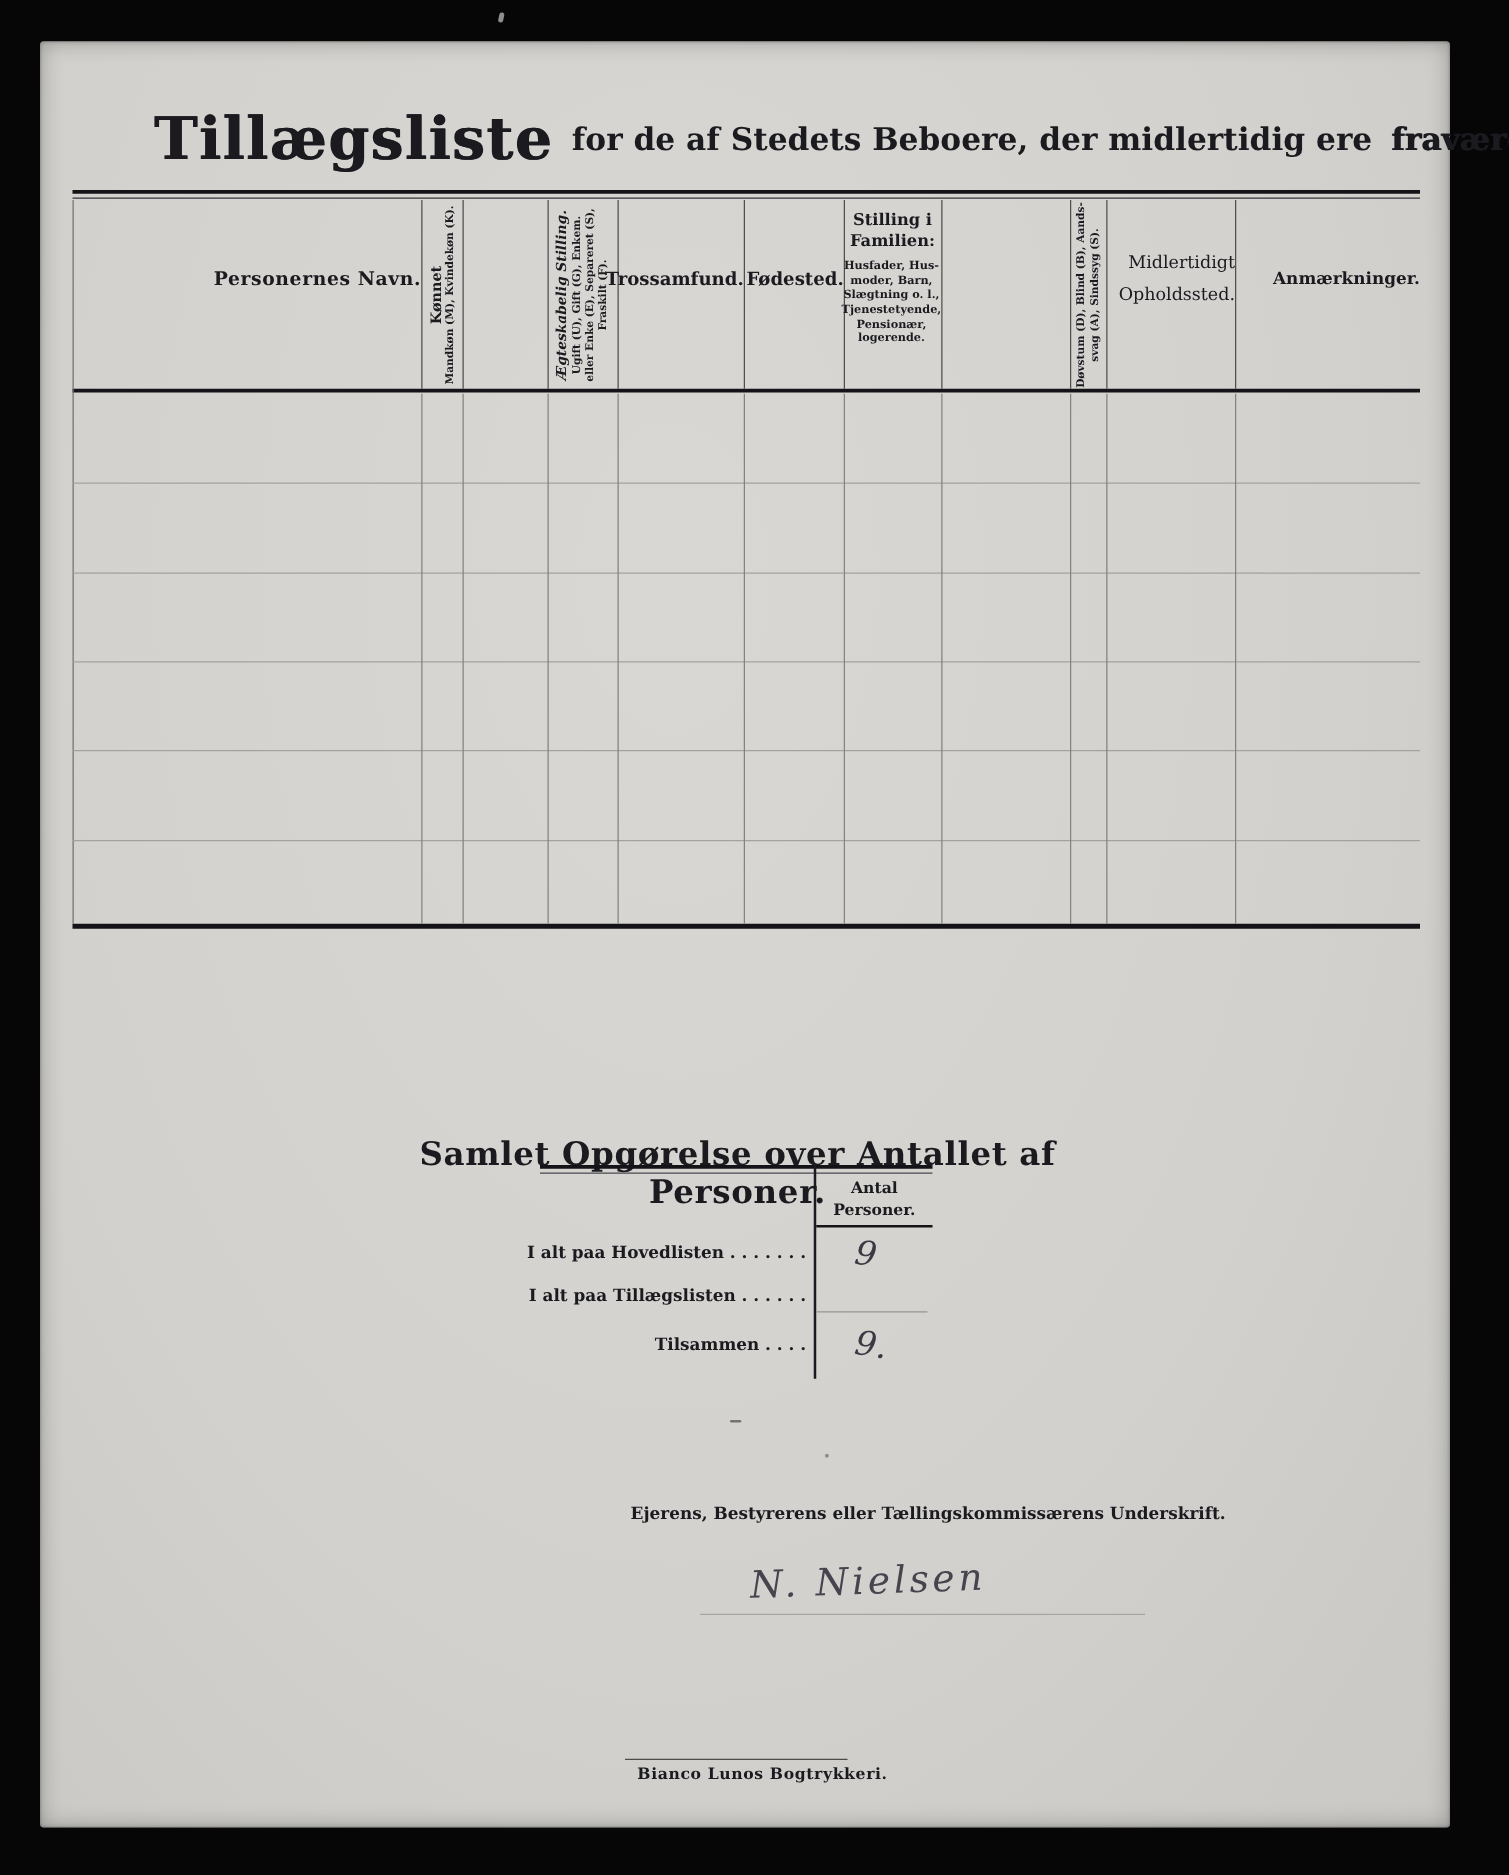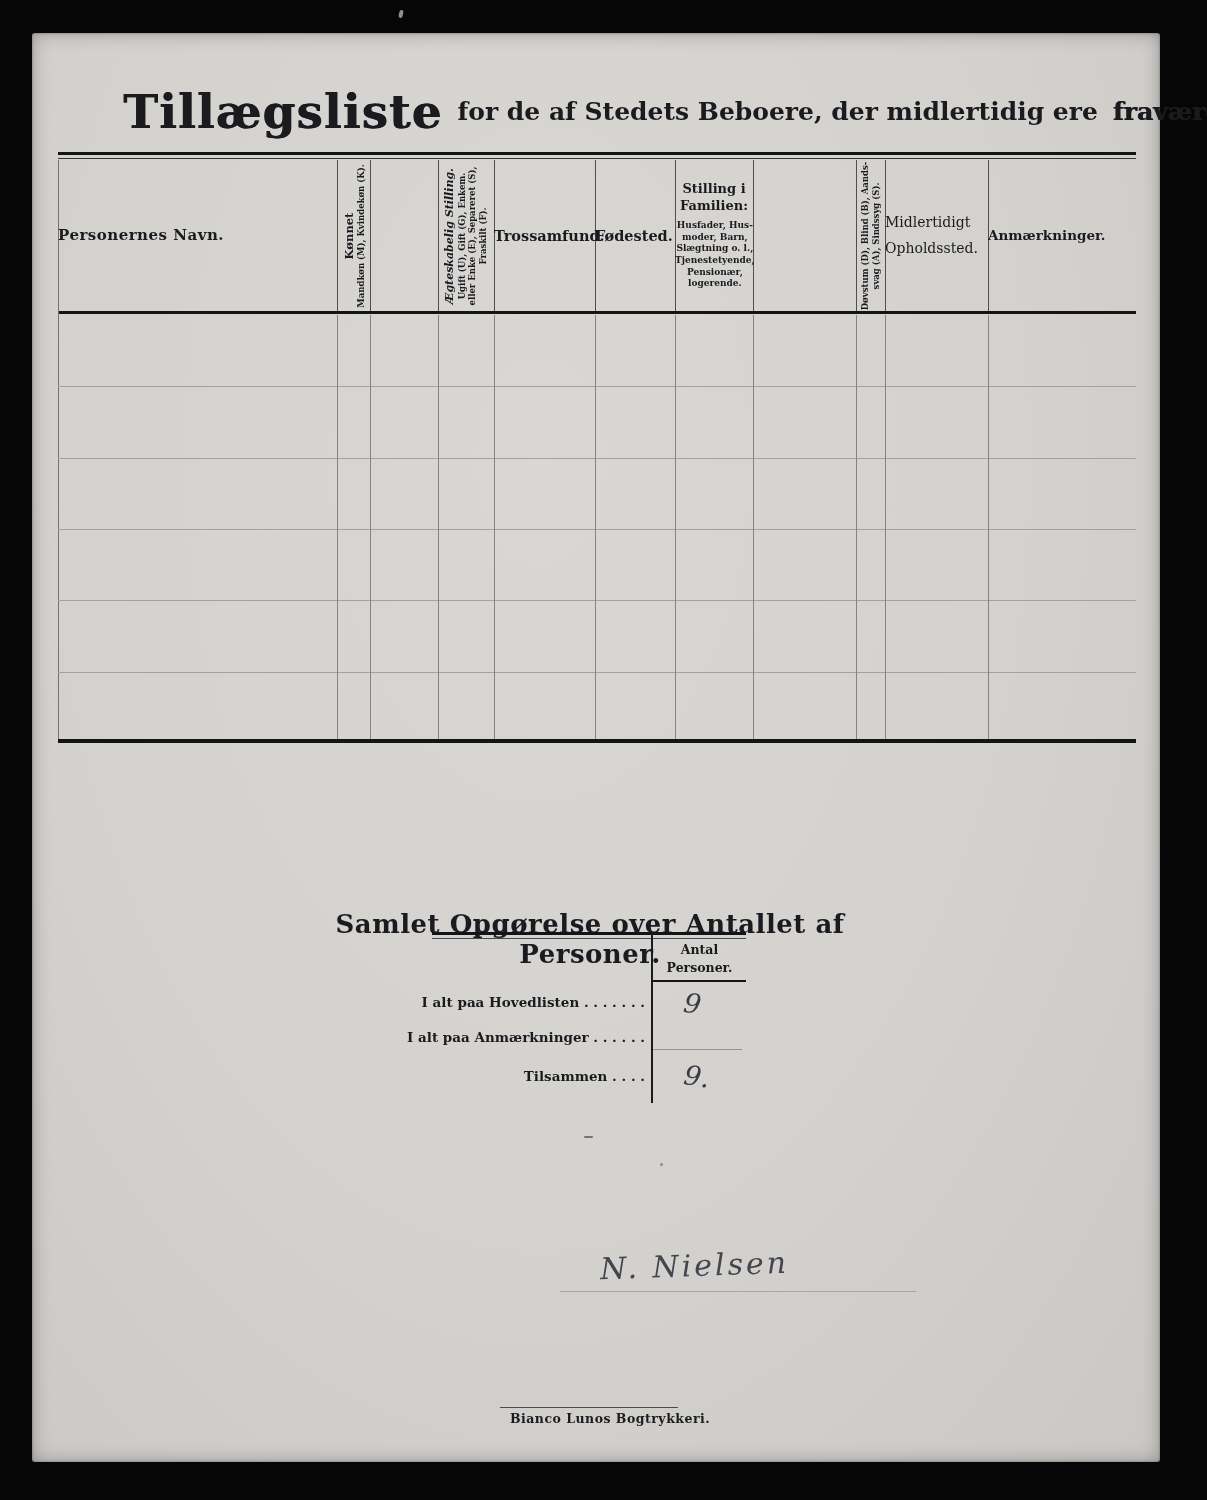--- a/index.html
+++ b/index.html
@@ -23,21 +23,21 @@
   .vh{position:absolute;top:160px;height:151px;width:1px;background:#514f4d;}
   .vb{position:absolute;top:315px;height:424px;width:1px;background:#84837f;}
   .x1{left:337px}.x2{left:370px}.x3{left:438px}.x4{left:494px}.x5{left:595px}
   .x6{left:675px}.x7{left:753px}.x8{left:856px}.x9{left:885px}.x10{left:988px}
   .tleft{position:absolute;left:58px;top:160px;width:1px;height:579px;background:#73726e;}
   
   .trow{position:absolute;left:58px;width:1078px;border-bottom:1px solid #a3a29e;}
   .row1{top:315px;height:71px}.row2{top:387px;height:71px}.row3{top:459px;height:70px}
   .row4{top:530px;height:70px}.row5{top:601px;height:71px}.row6{top:673px;height:64px;border-bottom:none;}
   
-  .hc{position:absolute;top:160px;height:151px;display:flex;flex-direction:column;align-items:flex-start;
+  .hc{position:absolute;top:148px;height:151px;display:flex;flex-direction:column;align-items:flex-end;
       justify-content:center;text-align:center;line-height:1.45;}
   .hc-navn{left:58px;width:279px;font-size:15px;font-weight:bold;letter-spacing:.5px;}
   .hc-foeds{left:370px;width:68px;font-size:12.5px;font-weight:bold;line-height:1.6;}
   .hc-tros{left:494px;width:101px;font-size:14.5px;font-weight:bold;}
   .hc-foedest{left:595px;width:80px;font-size:14.5px;font-weight:bold;}
   .hc-stilling{left:675px;width:78px;}
   .st-main{font-size:13px;font-weight:bold;line-height:1.3;margin-bottom:5px;}
   .st-sub{font-size:9px;font-weight:bold;line-height:1.3;}
   .hc-erhverv{left:753px;width:103px;font-size:14.5px;font-weight:bold;}
   .hc-midl{left:885px;width:103px;font-size:14px;font-weight:normal;line-height:1.8;}
@@ -174,26 +174,27 @@
   <div class="sum-heading">Samlet Opgørelse over Antallet af Personer.</div>
   <div class="rule s-ruletop"></div>
   <div class="rule s-ruletop2"></div>
   <div class="rule s-vline"></div>
   <div class="s-antal">
     <div>Antal</div>
     <div>Personer.</div>
   </div>
   <div class="rule s-rulemid"></div>
   <div class="sum-row sr1">I alt paa Hovedlisten . . . . . . .</div>
-  <div class="sum-row sr2">I alt paa Anmærkninger  . . . . . .</div>
+  <div class="sum-row sr2">I alt paa Tillægslisten  . . . . . .</div>
   <div class="rule s-faint"></div>
   <div class="sum-row sr3">Tilsammen . . . .</div>
   <div class="hand hv1">9</div>
   <div class="hand hv2">9.</div>
 
+  <div class="sig-label">Ejerens, Bestyrerens eller Tællingskommissærens Underskrift.</div>
   <div class="sig-name">N. Nielsen</div>
   <div class="rule sig-line"></div>
   <div class="speck sp2"></div>
   <div class="speck sp3"></div>
 
   <div class="rule foot-line"></div>
   <div class="foot-text">Bianco Lunos Bogtrykkeri.</div>
 </div>
 
 </body></html>

